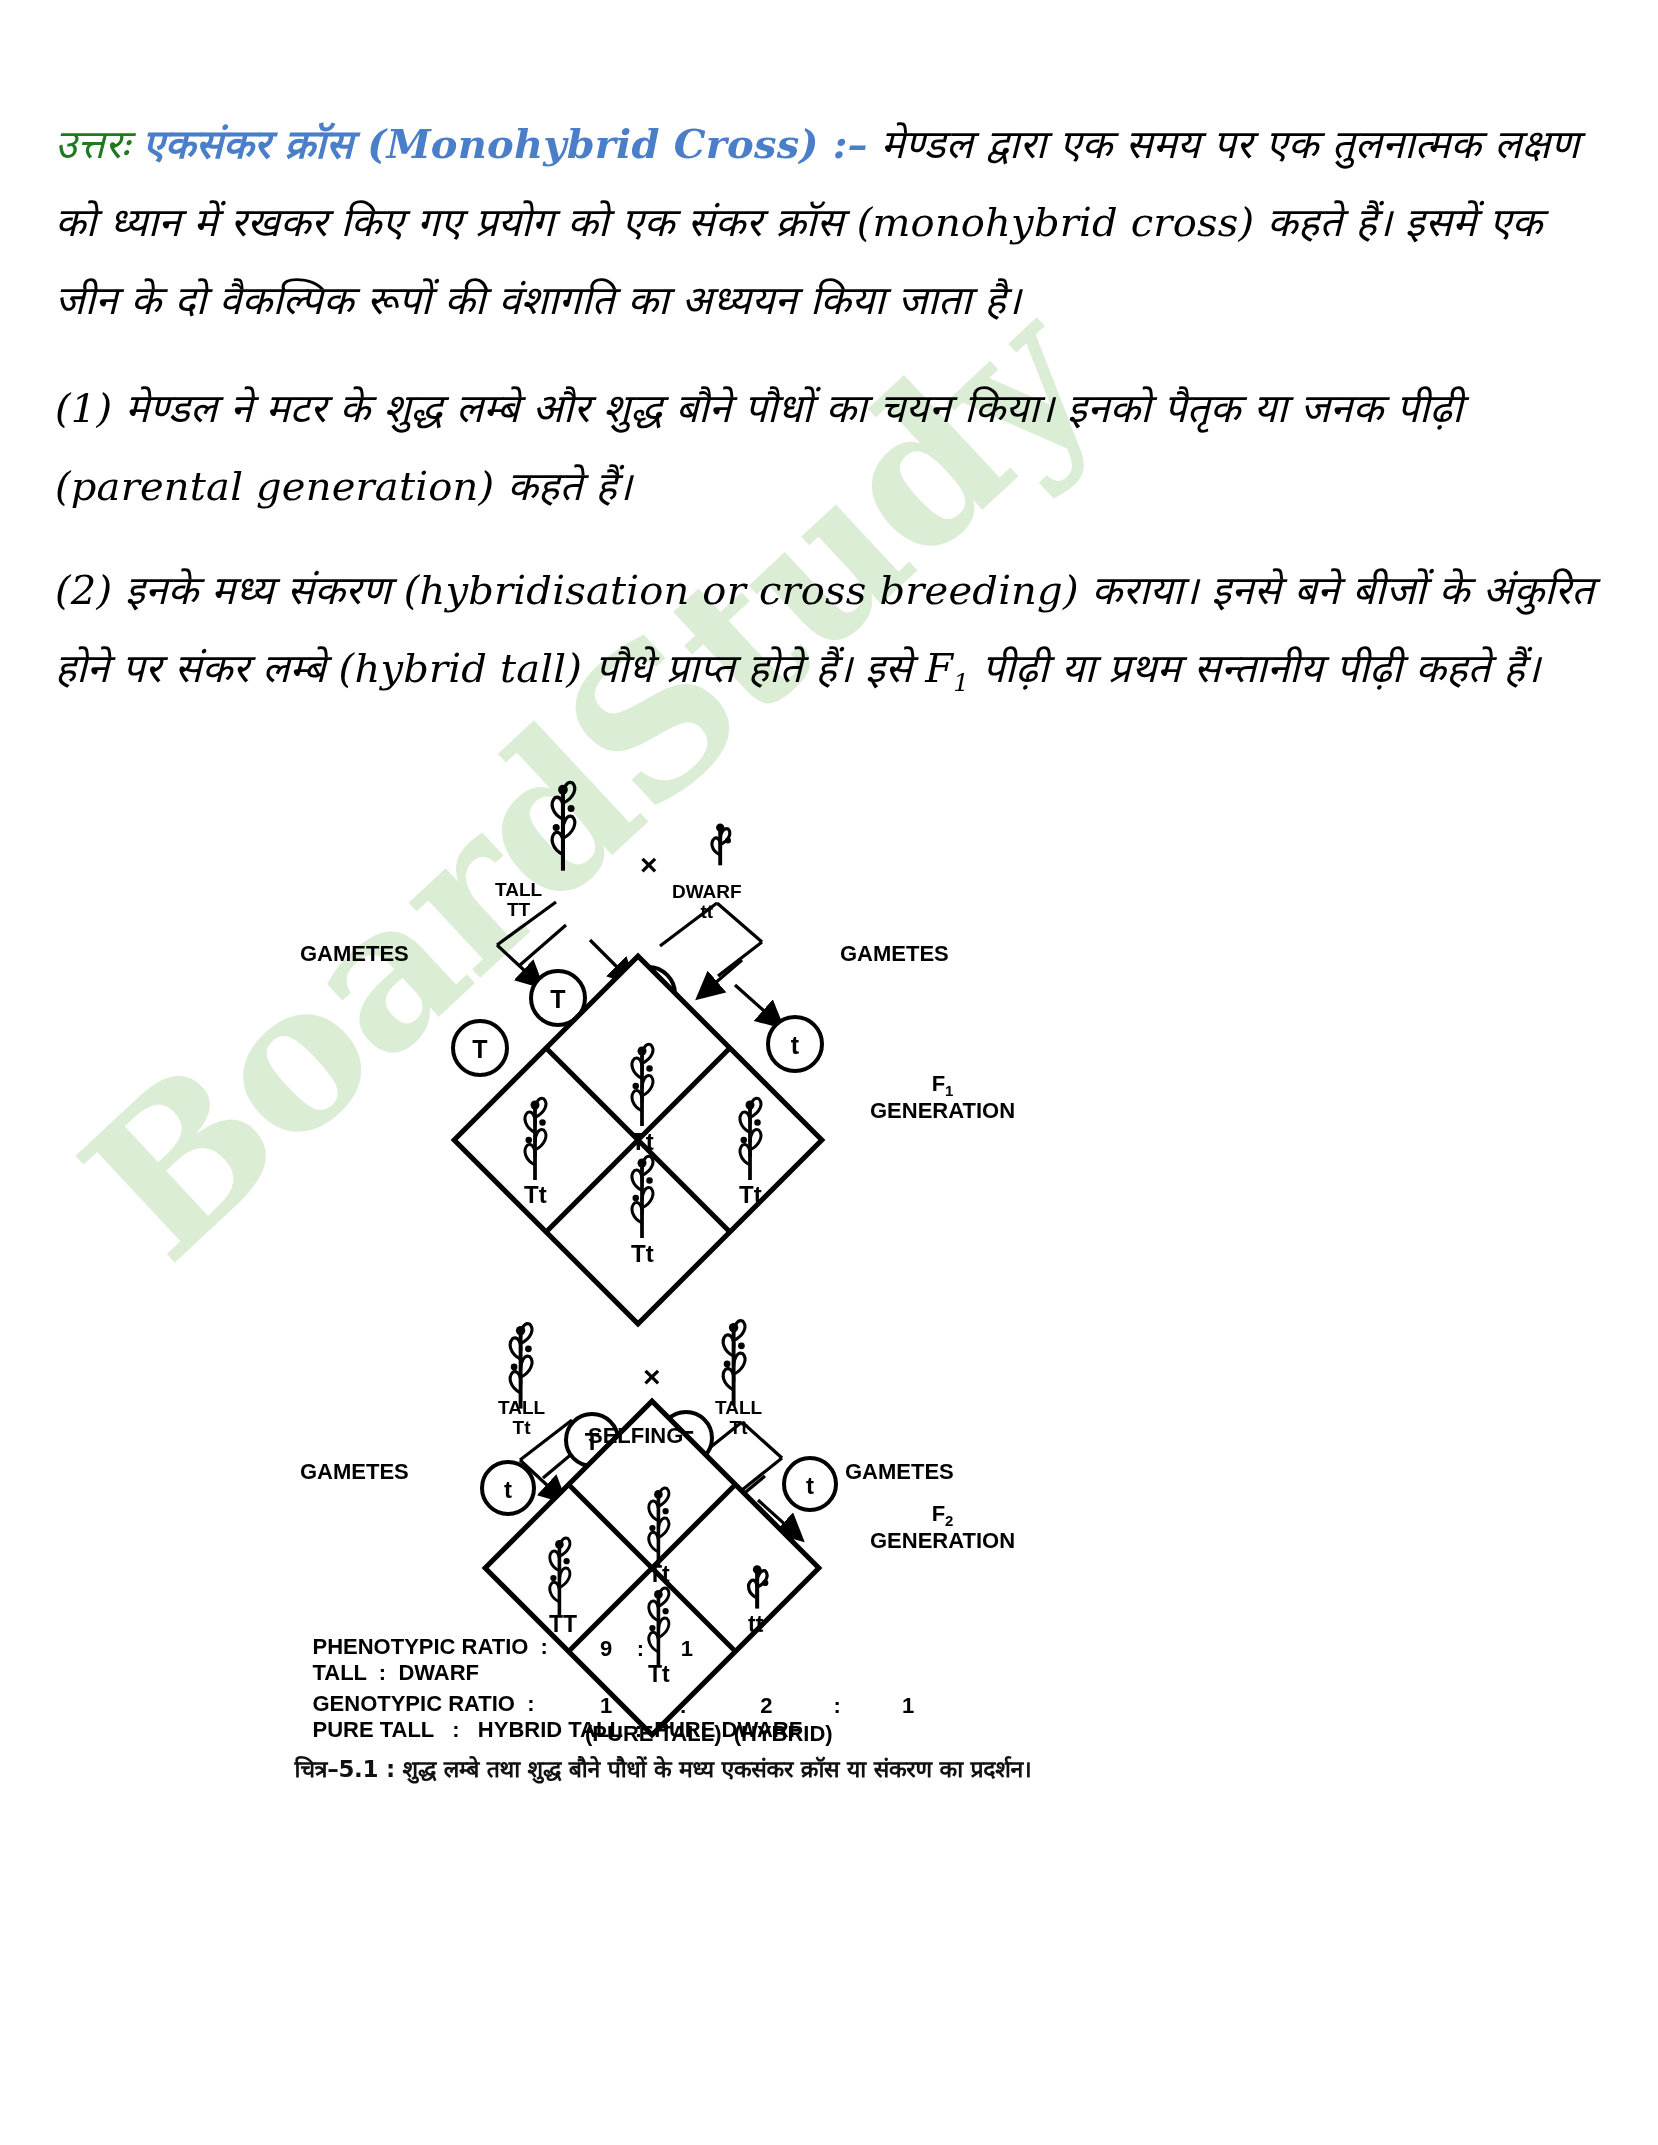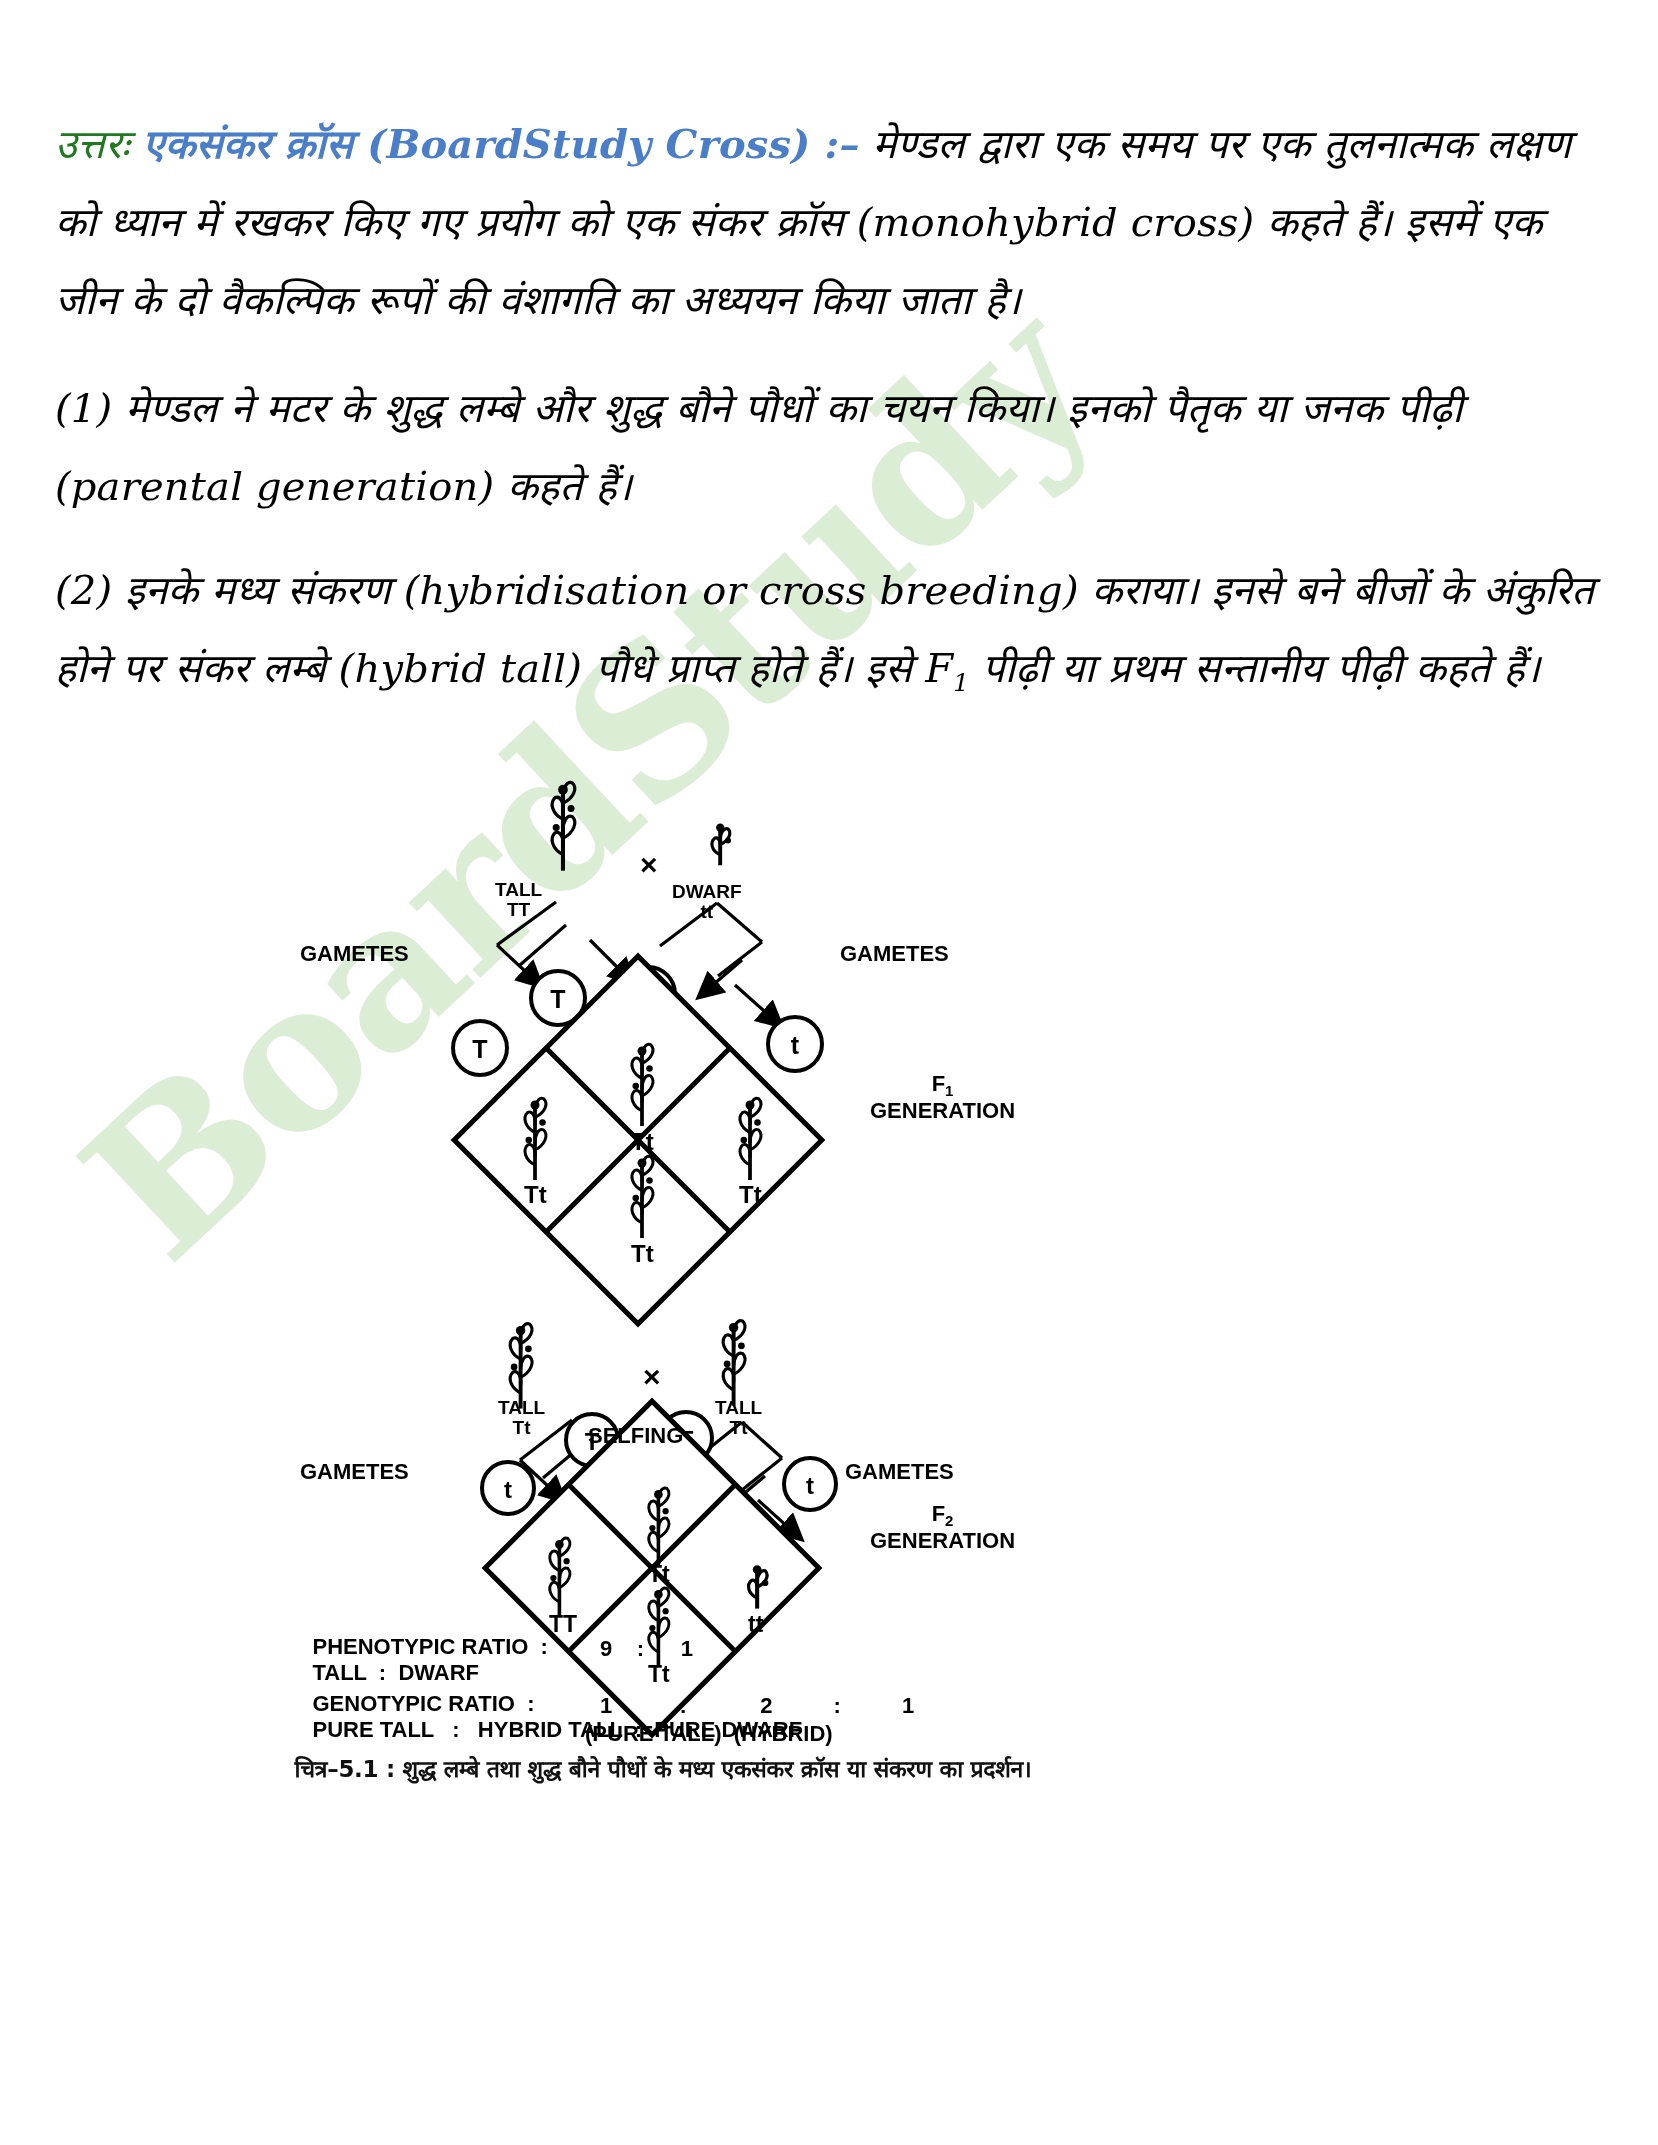--- a/index.html
+++ b/index.html
@@ -126,21 +126,21 @@
 <body>
 
 <div id="watermark">
   <div class="wm-text">BoardStudy</div>
 </div>
 
 <div id="content">
 
   <p class="para first">
     <span class="ans-label">उत्तरः</span>
-    <span class="heading-blue">एकसंकर क्रॉस (BoardStudy Cross) :–</span>
+    <span class="heading-blue">एकसंकर क्रॉस (Monohybrid Cross) :–</span>
     <span>मेण्डल द्वारा एक समय पर एक तुलनात्मक लक्षण को ध्यान में रखकर किए गए प्रयोग को एक संकर क्रॉस (monohybrid cross) कहते हैं। इसमें एक जीन के दो वैकल्पिक रूपों की वंशागति का अध्ययन किया जाता है।</span>
   </p>
 
   <p class="para">(1) मेण्डल ने मटर के शुद्ध लम्बे और शुद्ध बौने पौधों का चयन किया। इनको पैतृक या जनक पीढ़ी (parental generation) कहते हैं।</p>
 
   <p class="para">
     <span>(2) इनके मध्य संकरण (hybridisation or cross breeding) कराया। इनसे बने बीजों के अंकुरित होने पर संकर लम्बे (hybrid tall) पौधे प्राप्त होते हैं। इसे F</span><span class="sub">1</span><span> पीढ़ी या प्रथम सन्तानीय पीढ़ी कहते हैं।</span>
   </p>
 
 </div>

